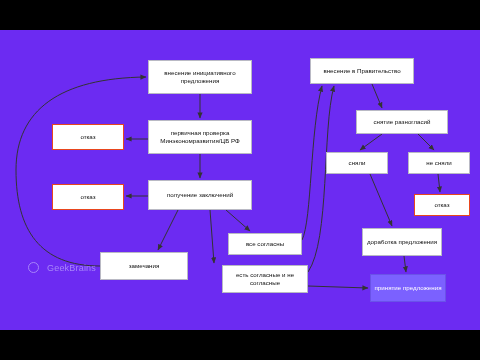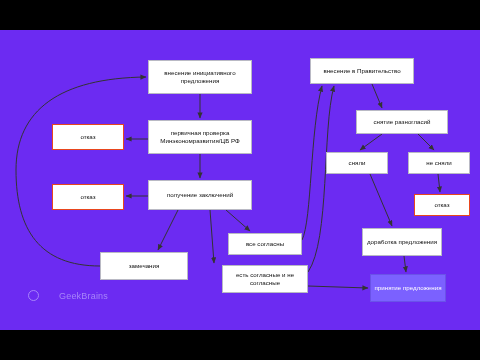--- a/index.html
+++ b/index.html
@@ -9,22 +9,22 @@
   .band{position:absolute;left:0;width:480px;background:#000;}
   .band.top{top:0;height:30px;}
   .band.bottom{bottom:0;height:30px;}
   .node{position:absolute;box-sizing:border-box;background:#ffffff;
         border:1px solid #b9b9c4;display:flex;align-items:center;
         justify-content:center;text-align:center;color:#111;
         font-size:6.2px;line-height:1.25;padding:2px 3px;}
   .node.red{border:1px solid #e8461e;}
   .node.accent{background:#7b61ff;color:#ffffff;border:1px solid #6a52e8;}
   svg.links{position:absolute;left:0;top:0;width:480px;height:360px;}
-  .logo{position:absolute;left:28px;top:290px;display:flex;align-items:center;
-        gap:20px;opacity:.55;}
+  .logo{position:absolute;left:28px;top:262px;display:flex;align-items:center;
+        gap:8px;opacity:.55;}
   .logo .mark{width:11px;height:11px;border-radius:50%;
        border:1.4px solid #d6ccff;box-sizing:border-box;}
   .logo .txt{color:#d6ccff;font-size:9px;letter-spacing:.2px;}
 </style>
 </head>
 <body>
 
 <div id="stage">
 
   <svg class="links" viewBox="0 0 480 360">

